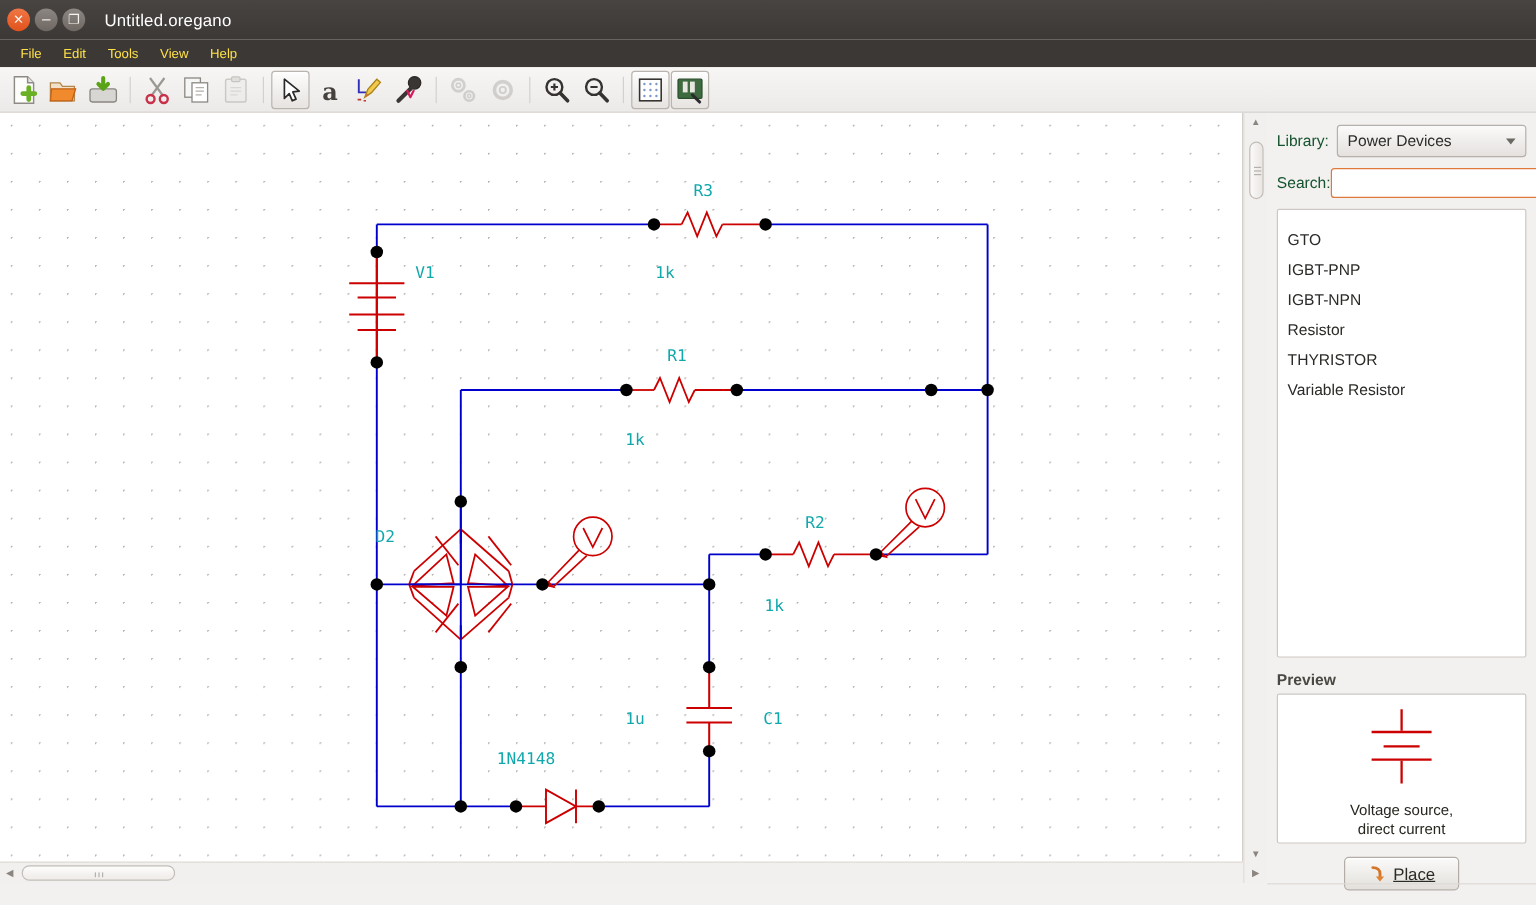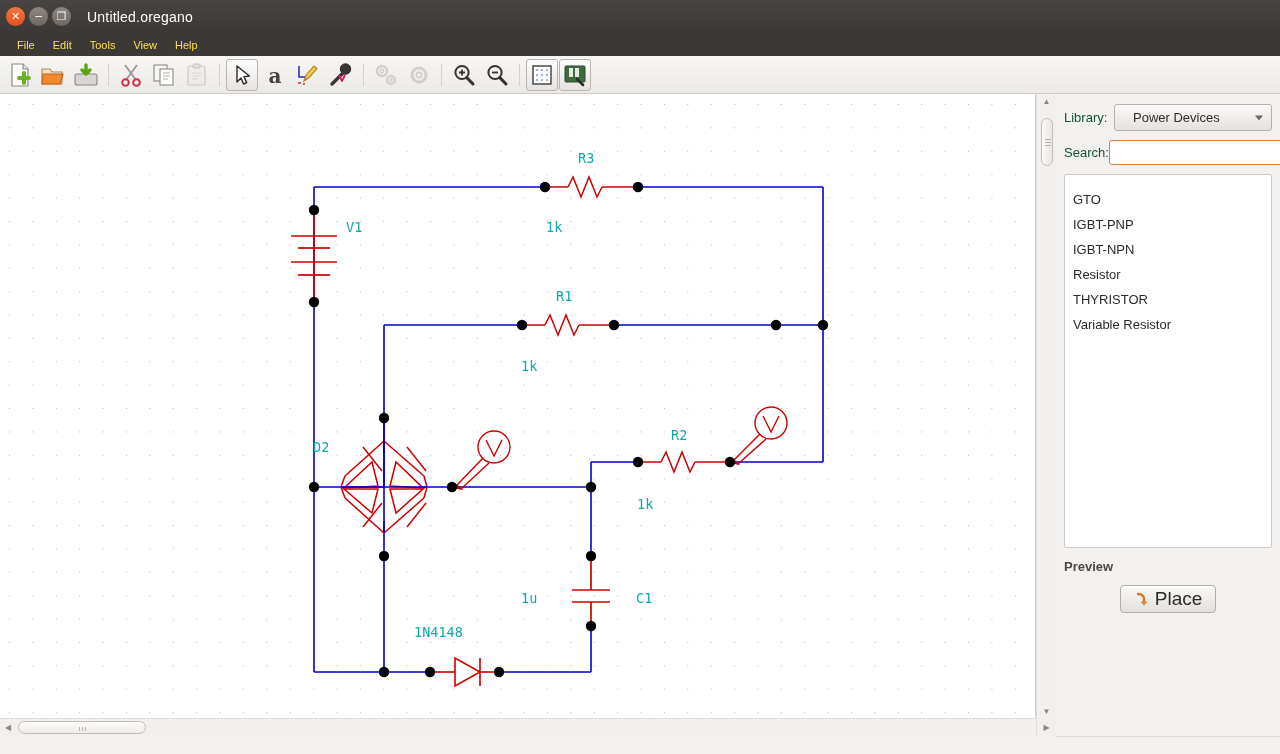--- a/index.html
+++ b/index.html
@@ -121,21 +121,21 @@
   
   .sidepanel {
     position: absolute; left: 1056px; top: 94px; width: 224px; height: 660px;
     background: #f2f1f0; padding: 10px 8px 0 8px;
   }
   .row { display: flex; align-items: center; margin-bottom: 9px; }
   .lbl { font-size: 13px; color: #14532d; width: 50px; }
   .combo {
     flex: 1; height: 27px; border-radius: 3px; border: 1px solid #b5b0ab;
     background: linear-gradient(to bottom,#fbfafa,#e4e1de);
-    display: flex; align-items: center; padding: 0 18px;
+    display: flex; align-items: center; padding: 0 8px;
     font-size: 13px; color: #2e2c29; position: relative;
   }
   .combo .caret {
     position: absolute; right: 8px; top: 50%; transform: translateY(-50%);
     width: 0; height: 0; border-left: 4.5px solid transparent;
     border-right: 4.5px solid transparent; border-top: 5px solid #6c6862;
   }
   .searchbox {
     flex: 1; height: 25px; border-radius: 3px; border: 1px solid #e07a3c;
     background: #ffffff; padding: 0 6px; font-size: 13px; color: #2e2c29;
@@ -161,22 +161,23 @@
   }
   .prev-caption {
     font-size: 12.5px; color: #28261f; text-align: center; line-height: 16px;
     margin-top: 2px;
   }
   .placewrap { display: flex; justify-content: center; margin-top: 11px; }
   .place-btn {
     width: 96px; height: 28px; border-radius: 4px; border: 1px solid #b2ada7;
     background: linear-gradient(to bottom,#fafaf9,#e3e0dc);
     display: flex; align-items: center; justify-content: center; gap: 5px;
-    font-size: 19px; color: #2b2a27;
+    font-size: 14px; color: #2b2a27;
     box-shadow: inset 0 1px 0 #fff;
+    text-decoration: underline;
   }
   .panel-foot {
     position: absolute; left: 0; bottom: 0; width: 224px; height: 18px;
     border-top: 1px solid #dedad6;
   }
 </style>
 </head>
 <body>
 
 <div id="app">
@@ -547,20 +548,35 @@
       <div class="litem">GTO</div>
       <div class="litem">IGBT-PNP</div>
       <div class="litem">IGBT-NPN</div>
       <div class="litem">Resistor</div>
       <div class="litem">THYRISTOR</div>
       <div class="litem">Variable Resistor</div>
     </div>
 
     <div class="prev-label">Preview</div>
 
+    <div class="preview">
+      <svg width="110" height="80" viewBox="0 0 110 80">
+        <g stroke="#cc0000" stroke-width="1.9" fill="none">
+          <path d="M55 6 V24"></path>
+          <path d="M30 25 H80"></path>
+          <path d="M40 37 H70"></path>
+          <path d="M30 48 H80"></path>
+          <path d="M55 49 V68"></path>
+        </g>
+      </svg>
+      <div class="prev-caption">
+        <div>Voltage source,</div>
+        <div>direct current</div>
+      </div>
+    </div>
 
     <div class="placewrap">
       <div class="place-btn">
         <svg width="16" height="16" viewBox="0 0 16 16">
           <path d="M4 3c4 0 6 2 6 5v4" stroke="#d4762a" stroke-width="2.4" fill="none" stroke-linecap="round"></path>
           <path d="M6.6 10.5L10 14.5L13.4 10.5Z" fill="#e0822f"></path>
         </svg>
         <span>Place</span>
       </div>
     </div>

